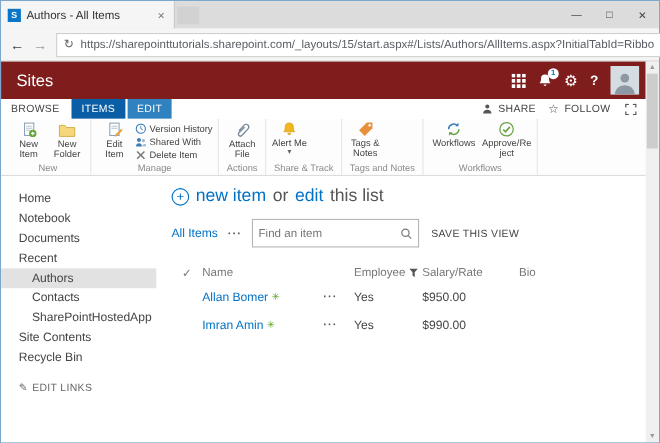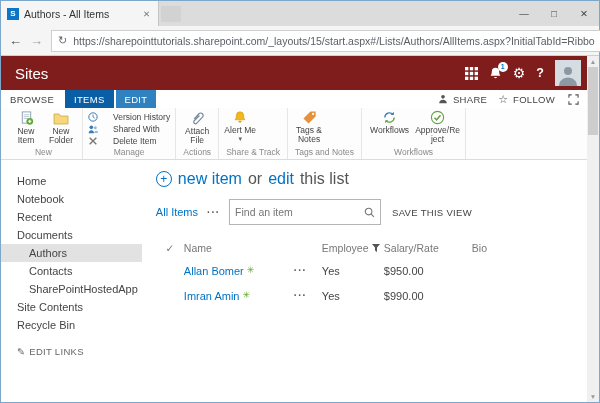--- a/index.html
+++ b/index.html
@@ -53,21 +53,21 @@
 
   
   .ribbon{flex:0 0 52px;background:#fdfdfd;border-bottom:1px solid #dcdcdc;display:flex;padding-left:4px}
   .rgroup{display:flex;flex-direction:column;border-right:1px solid #e6e6e6;padding:2px 5px 0}
   .rbtns{display:flex;flex:1;align-items:flex-start;gap:3px}
   .rgroup-label{font-size:8.5px;color:#8a8a8a;text-align:center;padding:1px 2px 2px;white-space:nowrap}
   .btn-lg{width:32px;display:flex;flex-direction:column;align-items:center;font-size:8.5px;color:#444;line-height:1.05;text-align:center;overflow-wrap:anywhere}
   .btn-lg.wide{width:45px}
   .btn-lg svg{margin-bottom:1px}
   .sm-stack{display:flex;flex-direction:column;gap:2px;padding-top:2px}
-  .btn-sm{display:flex;align-items:center;gap:15px;font-size:8.5px;color:#444;white-space:nowrap}
+  .btn-sm{display:flex;align-items:center;gap:3px;font-size:8.5px;color:#444;white-space:nowrap}
   .caret{font-size:7px;color:#666}
 
   
   .body{flex:1;display:flex;min-height:0;background:#fff}
   .sidenav{flex:0 0 128px;padding-top:12px;font-size:11px;color:#444}
   .nav-item{padding:3px 4px 3px 16px;white-space:nowrap;overflow:hidden}
   .nav-sub{padding-left:28px}
   .nav-sel{background:#e2e2e2}
   .editlinks{margin-top:12px;padding-left:16px;font-size:9.5px;color:#666;display:flex;align-items:center;gap:4px;letter-spacing:.3px}
 
@@ -199,20 +199,28 @@
                   <path d="M1 4h5l1.5 2H15v8H1z" fill="#f6d77c" stroke="#caa93f" stroke-width=".8"></path>
                 </svg>
               <span>New Folder</span>
             </div>
           </div>
           <div class="rgroup-label">New</div>
         </div>
 
         <div class="rgroup">
           <div class="rbtns">
+            <div class="btn-lg">
+              <svg width="15" height="16" viewBox="0 0 16 16">
+                  <rect x="3" y="1.5" width="9" height="12" fill="#fff" stroke="#8aa0b4"></rect>
+                  <path d="M4.5 4.5h6M4.5 6.5h6" stroke="#b6c6d4"></path>
+                  <path d="M8.5 12.5l5.5-5.5 1.5 1.5-5.5 5.5-2.2.7z" fill="#e8a33d"></path>
+                </svg>
+              <span>Edit Item</span>
+            </div>
             <div class="sm-stack">
               <div class="btn-sm">
                 <svg width="10" height="10" viewBox="0 0 12 12">
                     <circle cx="6" cy="6" r="5" fill="none" stroke="#3a7cb8" stroke-width="1.2"></circle>
                     <path d="M6 3v3l2.2 1.4" stroke="#3a7cb8" fill="none"></path>
                   </svg>
                 <span>Version History</span>
               </div>
               <div class="btn-sm">
                 <svg width="10" height="10" viewBox="0 0 12 12">
@@ -294,22 +302,22 @@
           <div class="rgroup-label">Workflows</div>
         </div>
 
       </div>
 
       <div class="body">
 
         <div class="sidenav">
           <div class="nav-item">Home</div>
           <div class="nav-item">Notebook</div>
+          <div class="nav-item">Documents</div>
           <div class="nav-item">Recent</div>
-          <div class="nav-item">Documents</div>
           <div class="nav-item nav-sub nav-sel">Authors</div>
           <div class="nav-item nav-sub">Contacts</div>
           <div class="nav-item nav-sub">SharePointHostedApp</div>
           <div class="nav-item">Site Contents</div>
           <div class="nav-item">Recycle Bin</div>
           <div class="editlinks">
             <span>✎</span>
             <span>EDIT LINKS</span>
           </div>
         </div>

